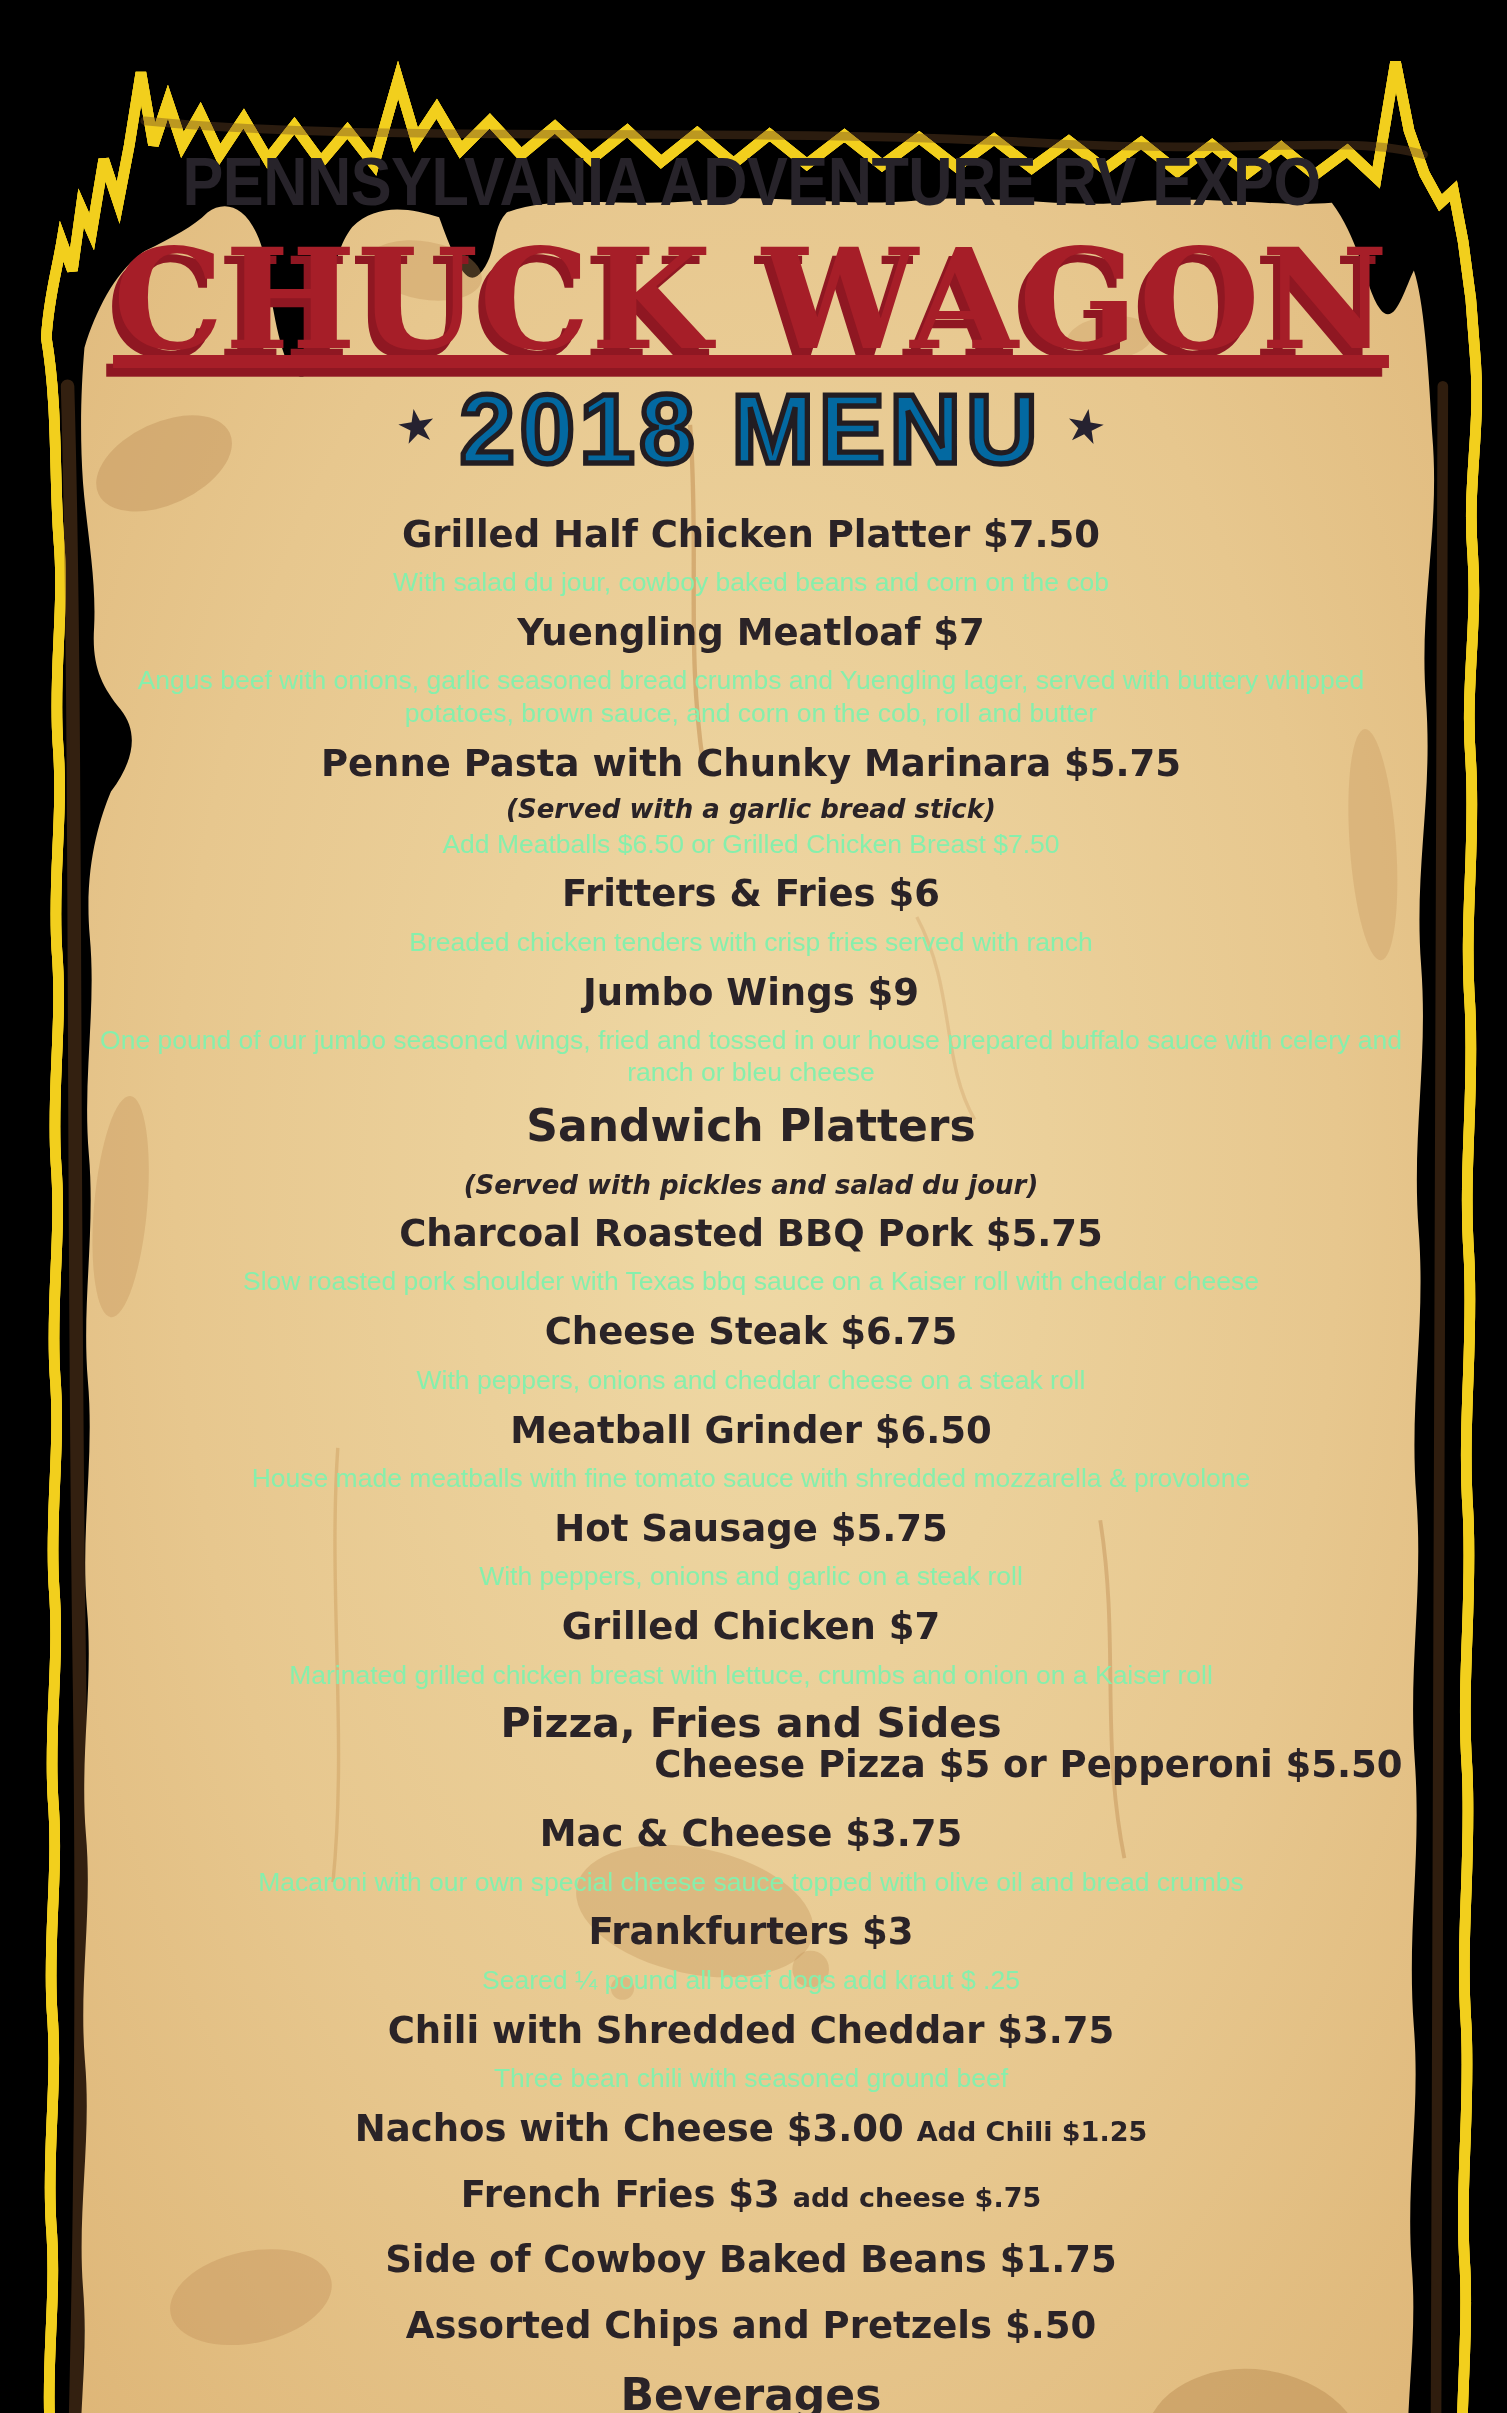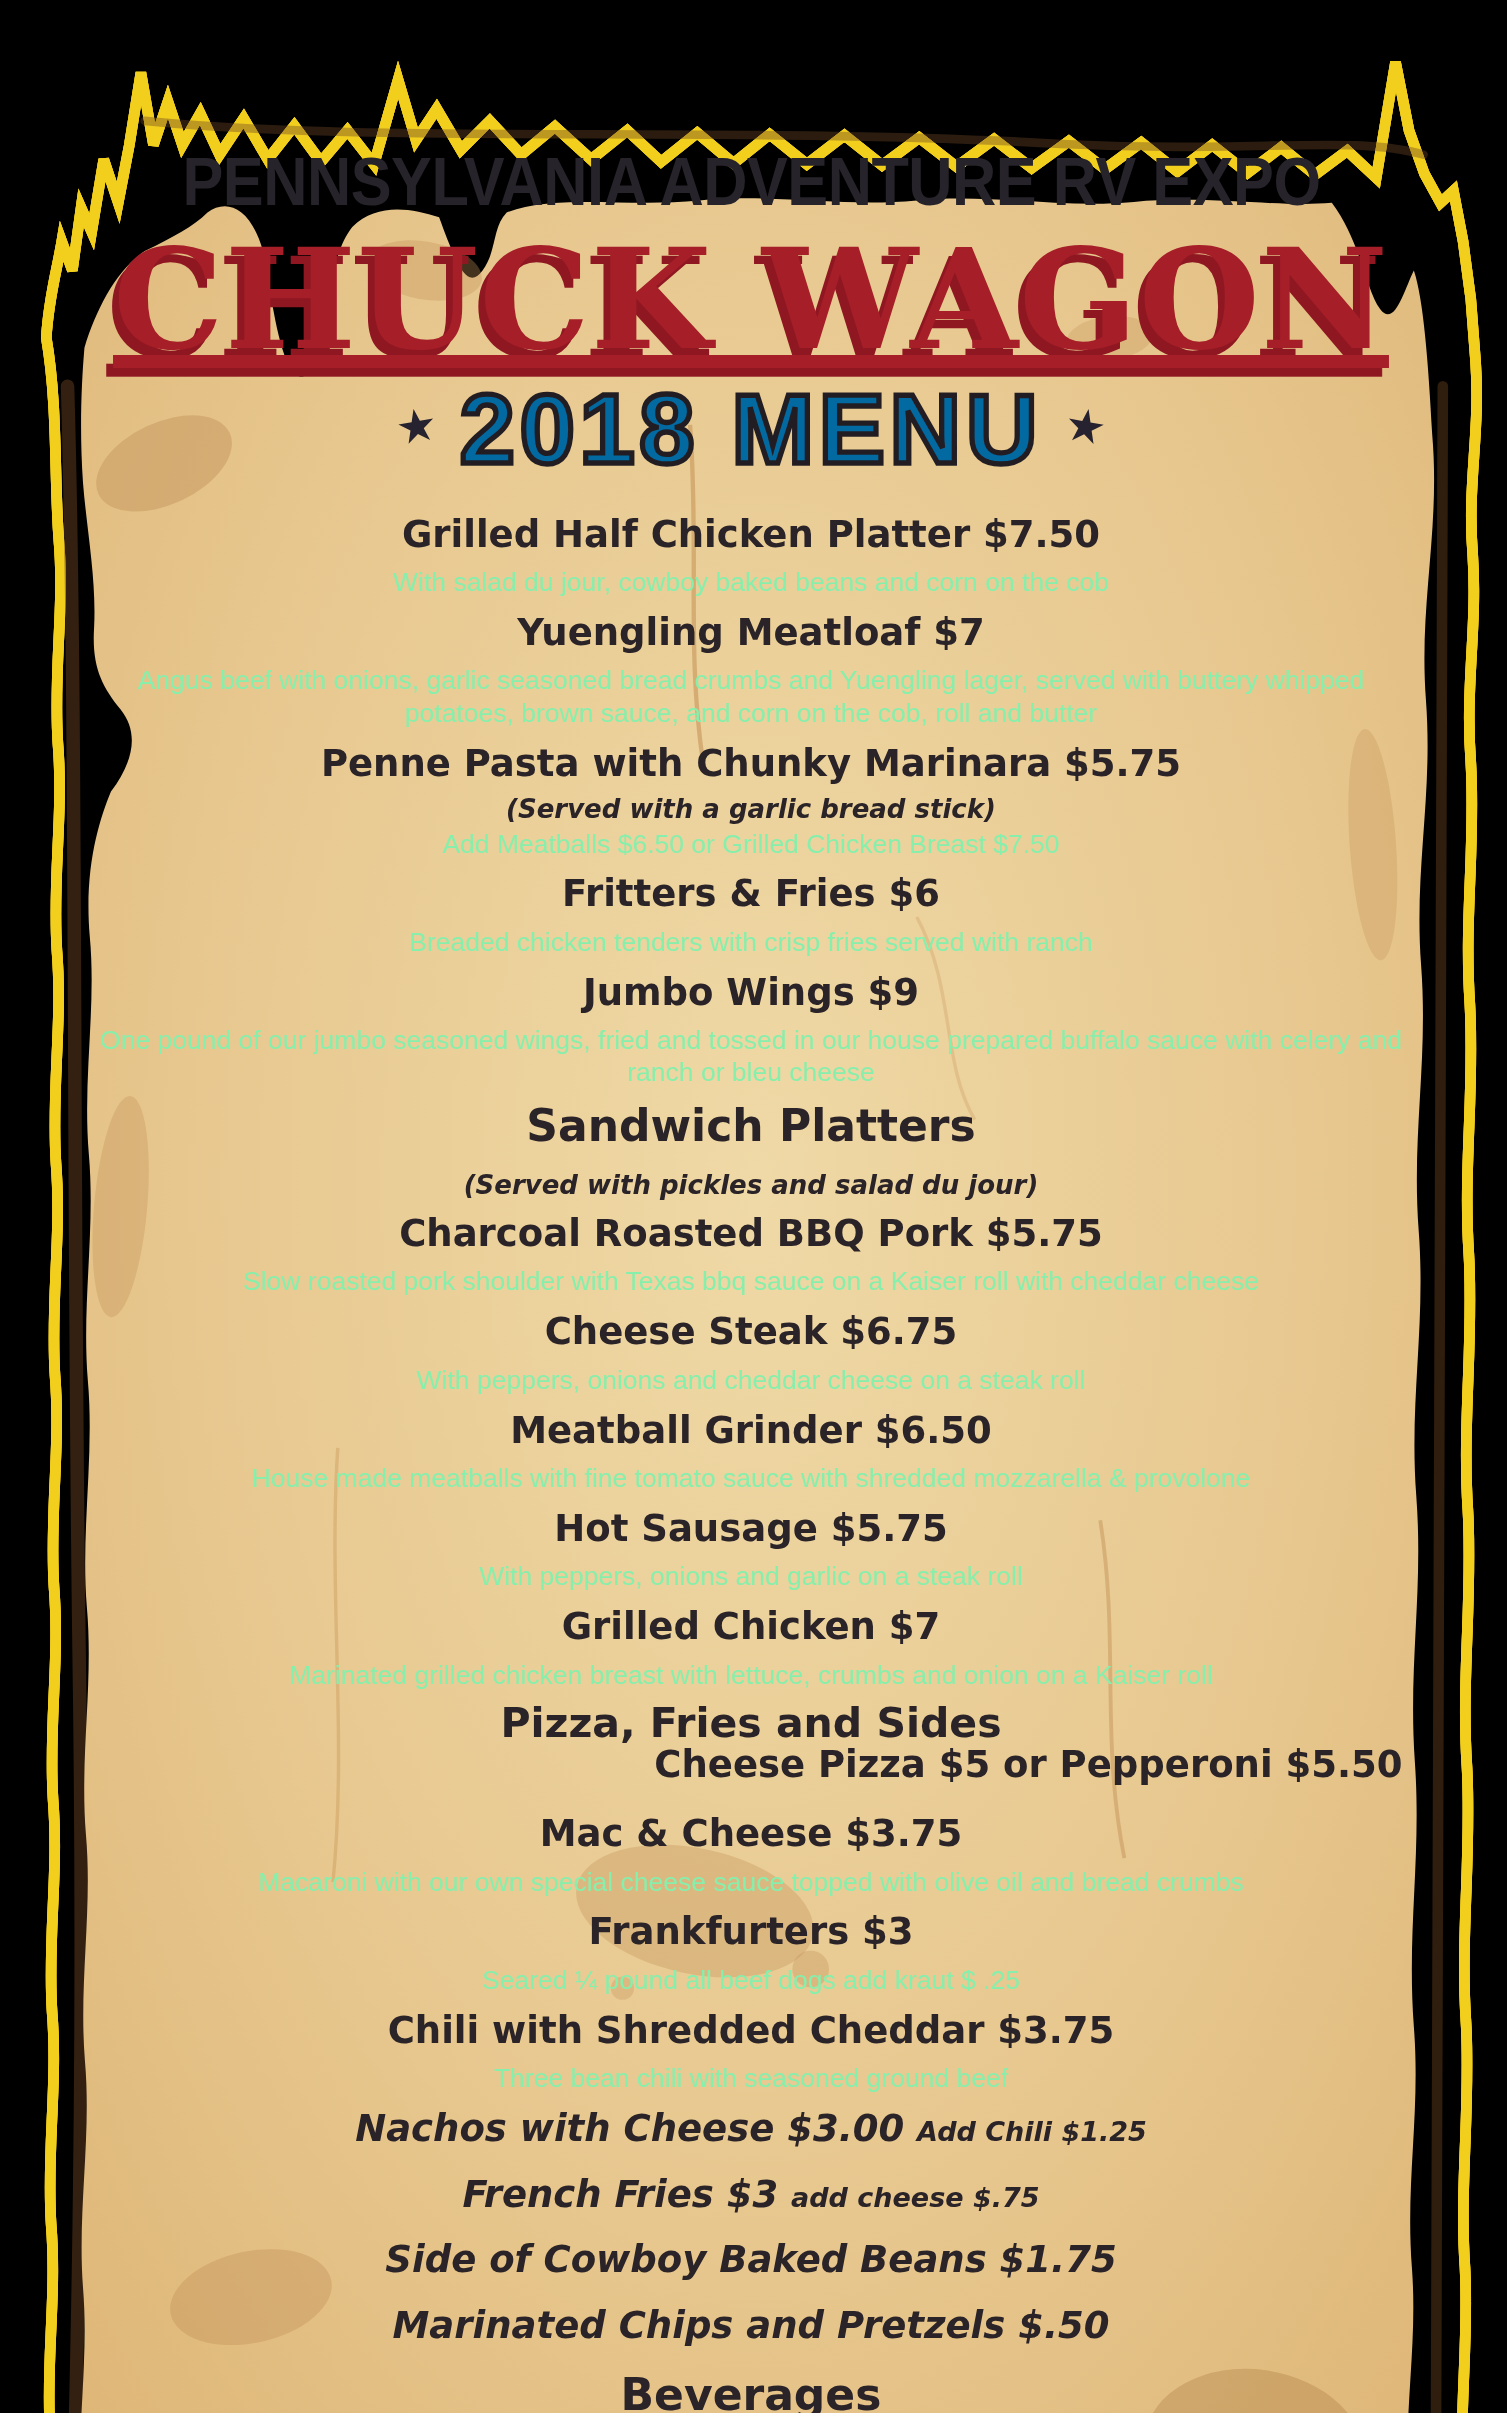--- a/index.html
+++ b/index.html
@@ -24,21 +24,21 @@
              -webkit-text-stroke:5.3px #221d22;text-shadow:0 0 1px #221d22;}
   .star{font-size:46px;color:#262230;display:inline-block;margin:0 23px;
         vertical-align:21px;text-shadow:none;}
   .star.left{transform:rotate(-10deg);}
   .star.right{transform:rotate(10deg);}
 
   .item{margin-bottom:12.6px;text-align:center;}
   .item.plain{margin-bottom:22px;}
   .item-name{font:700 37px "DejaVu Sans",sans-serif;line-height:1.18;
              color:#2a2327;margin-bottom:9.7px;}
-  .item.plain .item-name{margin-bottom:0;font-style:italic;}
+  .item.plain .item-name{margin-bottom:0;}
   .suffix{font-size:27px;}
   .note{font:italic 700 26px "DejaVu Sans",sans-serif;line-height:1.1;margin-bottom:3.9px;}
   .desc{font:400 26.5px "Liberation Sans",sans-serif;line-height:1.22;color:#86efac;}
 
   .section{margin-top:5.8px;margin-bottom:12.6px;}
   .section-name{font:700 44px "DejaVu Sans",sans-serif;line-height:1.15;margin-bottom:19px;}
 
   .pizza{margin-top:4.8px;margin-bottom:26px;}
   .pizza .section-name{font-size:41px;line-height:1;margin-bottom:0;}
   .sub-name{font:700 37px "DejaVu Sans",sans-serif;line-height:1.18;margin-top:-1.9px;text-align:right;}
@@ -176,21 +176,21 @@
       <div class="item plain">
         <div class="item-name">Nachos with Cheese $3.00 <span class="suffix">Add Chili $1.25</span></div>
       </div>
       <div class="item plain">
         <div class="item-name">French Fries $3 <span class="suffix">add cheese $.75</span></div>
       </div>
       <div class="item plain">
         <div class="item-name">Side of Cowboy Baked Beans $1.75</div>
       </div>
       <div class="item plain">
-        <div class="item-name">Marinated Chips and Pretzels $.50</div>
+        <div class="item-name">Assorted Chips and Pretzels $.50</div>
       </div>
       <div class="section bev">
         <div class="section-name">Beverages</div>
       </div>
       <div class="bev-line">Assorted Soda $2.75 - Spring Water $2.00</div>
     </div>
 </div>
 
 
 </body></html>

